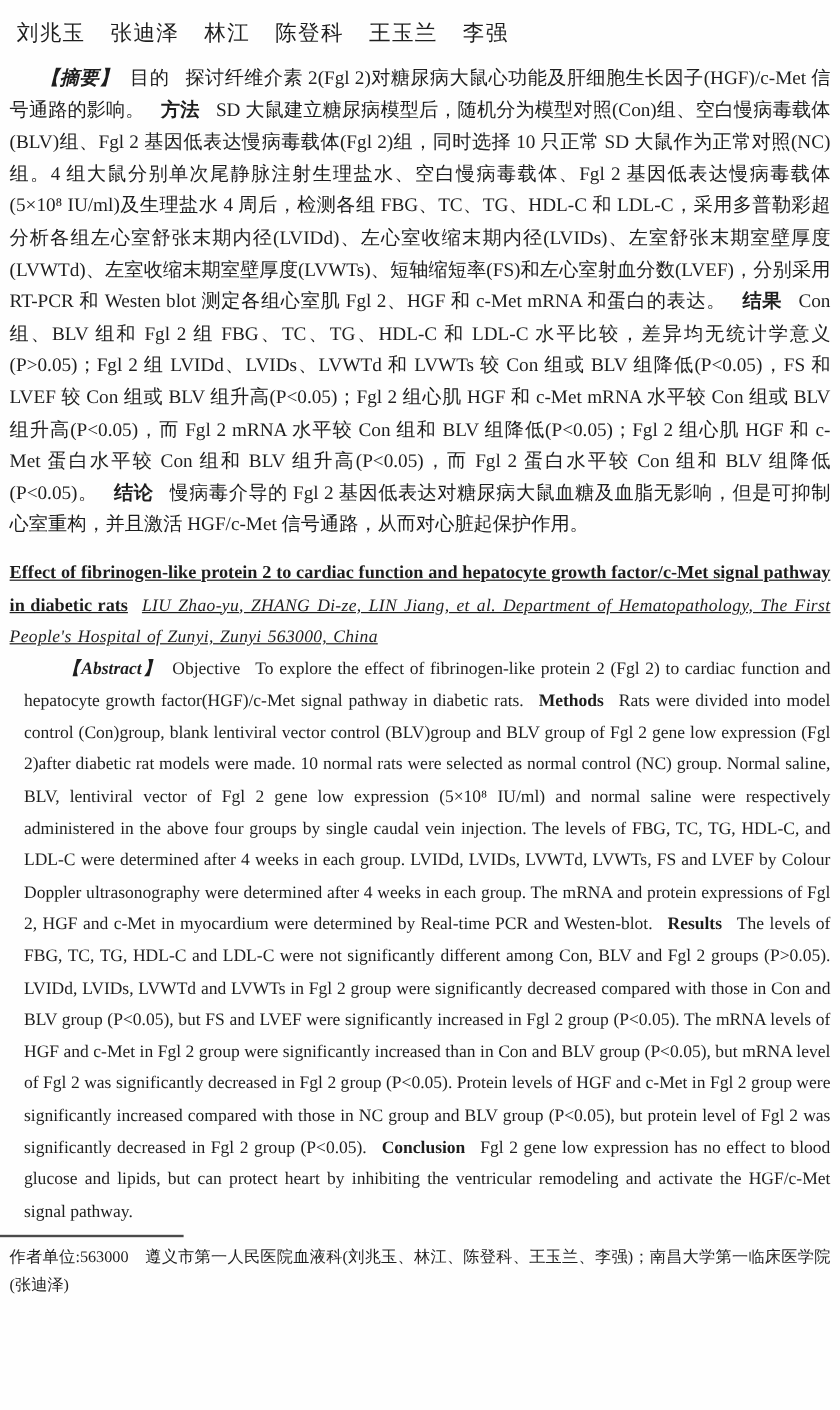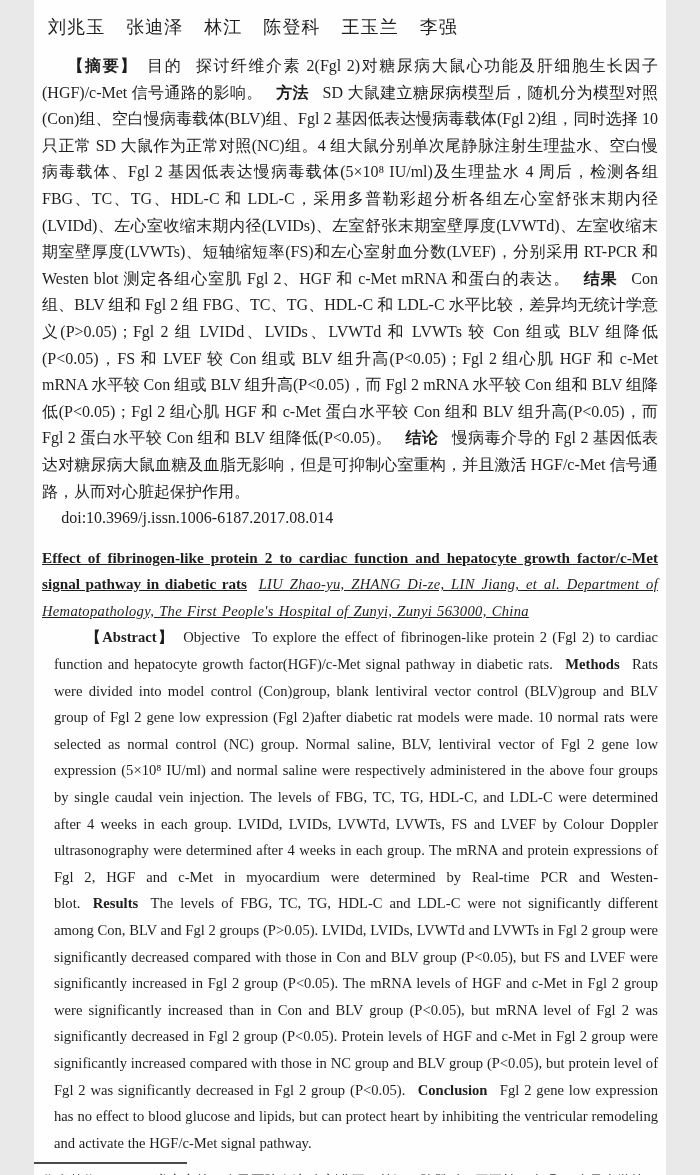--- a/index.html
+++ b/index.html
@@ -1,39 +1,39 @@
 <!DOCTYPE html>
 <html lang="zh"><head>
 <meta charset="utf-8">
 <style>
   html,body{margin:0;padding:0;background:#e9e9e9;}
   .page{
     position:relative;
-    width:632px;height:1175px;
+    width:700px;height:1175px;
     margin:0 auto;
     background:#fefefe;
     color:#1e1e1e;
     box-sizing:border-box;
     padding:12px 8px 0 8px;
     overflow:hidden;
     font-family:"Liberation Serif","DejaVu Serif",serif;
   }
   
   .authors-line{
     margin:2px 0 12px 6px;
     font-size:18px;line-height:27px;
     letter-spacing:.06em;
   }
   .author + .author{margin-left:.85em;}
   
   .cn{font-size:16px;line-height:26.6px;}
   .para{margin:0;text-align:justify;}
   .cn .para{text-indent:1.6em;}
   .b{font-weight:normal;}
-  .sec-label{font-weight:bold;margin-right:.6em;}
+  .sec-label{font-weight:bold;margin-right:.6em;font-style:italic;}
   .lbl{font-weight:bold;margin:0 .85em;font-family:Liberation Serif, serif;}
   .kw-para{text-indent:1.6em;margin:0;}
   .doi-line{margin:0;text-indent:1.2em;}
   
   .en{margin-top:13px;font-size:14.6px;line-height:26.6px;}
   .en .title-para{margin:0;text-align:justify;text-indent:0;text-decoration:underline;}
   .en-title{font-weight:bold;font-size:15.2px;}
   .affil{font-style:italic;margin-left:.8em;letter-spacing:.02em;word-spacing:.08em;}
   .corr{margin:0;font-style:italic;letter-spacing:.02em;}
   .en .para{text-indent:2.2em;margin-left:12px;}
@@ -57,21 +57,20 @@
     <span class="author">林江</span>
     <span class="author">陈登科</span>
     <span class="author">王玉兰</span>
     <span class="author">李强</span>
   </div>
 
   <section class="cn">
     <p class="para"><span class="sec-label">【摘要】</span><span class="b">目的</span><span class="lbl" style="margin-left:0;font-weight:normal;"></span><span>探讨纤维介素 2(Fgl 2)对糖尿病大鼠心功能及肝细胞生长因子(HGF)/c-Met 信号通路的影响。</span><span class="lbl">方法</span><span>SD 大鼠建立糖尿病模型后，随机分为模型对照(Con)组、空白慢病毒载体(BLV)组、Fgl 2 基因低表达慢病毒载体(Fgl 2)组，同时选择 10 只正常 SD 大鼠作为正常对照(NC)组。4 组大鼠分别单次尾静脉注射生理盐水、空白慢病毒载体、Fgl 2 基因低表达慢病毒载体(5×10⁸ IU/ml)及生理盐水 4 周后，检测各组 FBG、TC、TG、HDL-C 和 LDL-C，采用多普勒彩超分析各组左心室舒张末期内径(LVIDd)、左心室收缩末期内径(LVIDs)、左室舒张末期室壁厚度(LVWTd)、左室收缩末期室壁厚度(LVWTs)、短轴缩短率(FS)和左心室射血分数(LVEF)，分别采用 RT-PCR 和 Westen blot 测定各组心室肌 Fgl 2、HGF 和 c-Met mRNA 和蛋白的表达。</span><span class="lbl">结果</span><span>Con 组、BLV 组和 Fgl 2 组 FBG、TC、TG、HDL-C 和 LDL-C 水平比较，差异均无统计学意义(P&gt;0.05)；Fgl 2 组 LVIDd、LVIDs、LVWTd 和 LVWTs 较 Con 组或 BLV 组降低(P&lt;0.05)，FS 和 LVEF 较 Con 组或 BLV 组升高(P&lt;0.05)；Fgl 2 组心肌 HGF 和 c-Met mRNA 水平较 Con 组或 BLV 组升高(P&lt;0.05)，而 Fgl 2 mRNA 水平较 Con 组和 BLV 组降低(P&lt;0.05)；Fgl 2 组心肌 HGF 和 c-Met 蛋白水平较 Con 组和 BLV 组升高(P&lt;0.05)，而 Fgl 2 蛋白水平较 Con 组和 BLV 组降低(P&lt;0.05)。</span><span class="lbl">结论</span><span>慢病毒介导的 Fgl 2 基因低表达对糖尿病大鼠血糖及血脂无影响，但是可抑制心室重构，并且激活 HGF/c-Met 信号通路，从而对心脏起保护作用。</span></p>
 
 
-    <p class="doi-line">doi:10.3969/j.issn.1006-6187.2017.08.014</p>
   </section>
 
   <section class="en">
     <p class="title-para"><span class="en-title">Effect of fibrinogen-like protein 2 to cardiac function and hepatocyte growth factor/c-Met signal pathway in diabetic rats</span><span class="affil">LIU Zhao-yu, ZHANG Di-ze, LIN Jiang, et al. Department of Hematopathology, The First People's Hospital of Zunyi, Zunyi 563000, China</span></p>
 
 
     <p class="para"><span class="sec-label">【Abstract】</span><span class="b">Objective</span><span class="lbl" style="margin-left:0;font-weight:normal;"></span><span>To explore the effect of fibrinogen-like protein 2 (Fgl 2) to cardiac function and hepatocyte growth factor(HGF)/c-Met signal pathway in diabetic rats.</span><span class="lbl">Methods</span><span>Rats were divided into model control (Con)group, blank lentiviral vector control (BLV)group and BLV group of Fgl 2 gene low expression (Fgl 2)after diabetic rat models were made. 10 normal rats were selected as normal control (NC) group. Normal saline, BLV, lentiviral vector of Fgl 2 gene low expression (5×10⁸ IU/ml) and normal saline were respectively administered in the above four groups by single caudal vein injection. The levels of FBG, TC, TG, HDL-C, and LDL-C were determined after 4 weeks in each group. LVIDd, LVIDs, LVWTd, LVWTs, FS and LVEF by Colour Doppler ultrasonography were determined after 4 weeks in each group. The mRNA and protein expressions of Fgl 2, HGF and c-Met in myocardium were determined by Real-time PCR and Westen-blot.</span><span class="lbl">Results</span><span>The levels of FBG, TC, TG, HDL-C and LDL-C were not significantly different among Con, BLV and Fgl 2 groups (P&gt;0.05). LVIDd, LVIDs, LVWTd and LVWTs in Fgl 2 group were significantly decreased compared with those in Con and BLV group (P&lt;0.05), but FS and LVEF were significantly increased in Fgl 2 group (P&lt;0.05). The mRNA levels of HGF and c-Met in Fgl 2 group were significantly increased than in Con and BLV group (P&lt;0.05), but mRNA level of Fgl 2 was significantly decreased in Fgl 2 group (P&lt;0.05). Protein levels of HGF and c-Met in Fgl 2 group were significantly increased compared with those in NC group and BLV group (P&lt;0.05), but protein level of Fgl 2 was significantly decreased in Fgl 2 group (P&lt;0.05).</span><span class="lbl">Conclusion</span><span>Fgl 2 gene low expression has no effect to blood glucose and lipids, but can protect heart by inhibiting the ventricular remodeling and activate the HGF/c-Met signal pathway.</span></p>
 
   </section>
 

